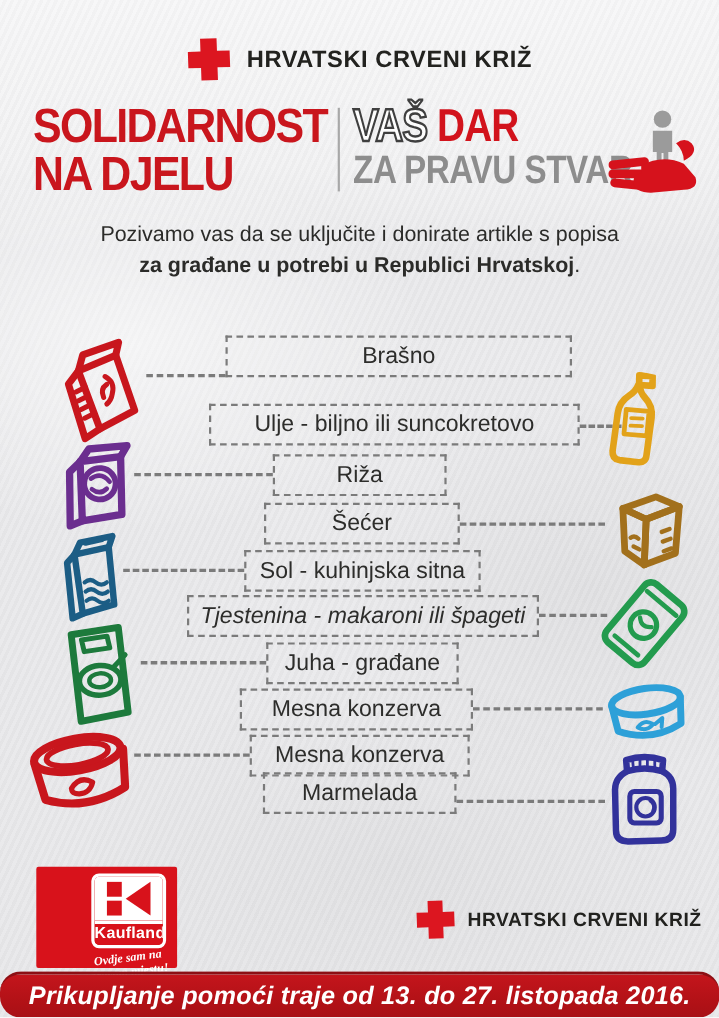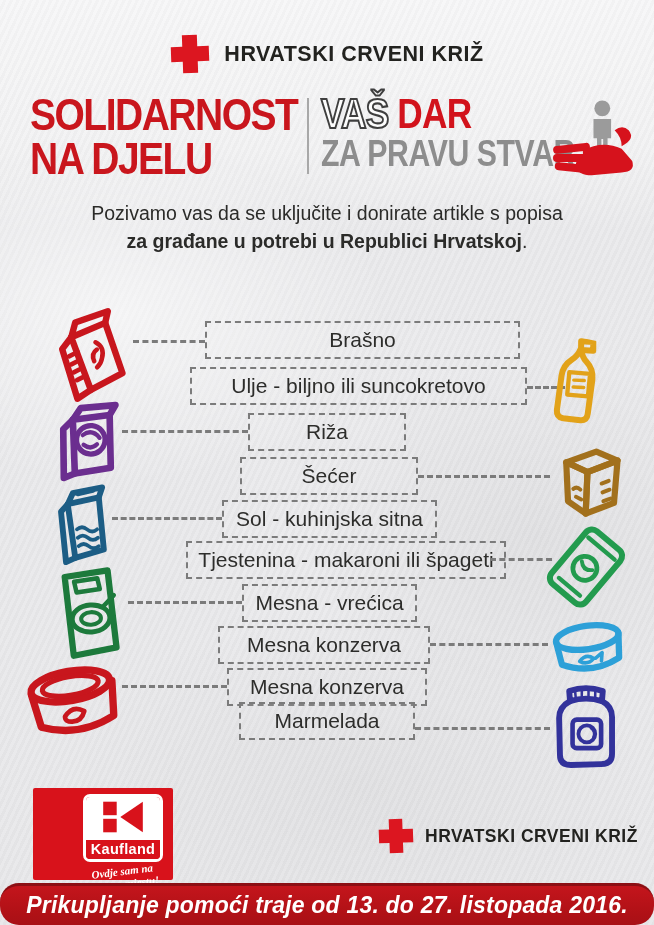--- a/index.html
+++ b/index.html
@@ -41,21 +41,21 @@
   .item-box{
     height:38px;border:2px dashed #7b7b7b;display:flex;align-items:center;justify-content:center;
     font-size:21px;color:#2d2d2b;box-sizing:border-box;background:rgba(255,255,255,.06);
   }
   .dash{height:0;border-top:3px dashed #7b7b7b;}
 
   
   .hvala{top:748px;left:170px;width:360px;text-align:center;font-weight:bold;font-size:30px;color:#8f9194;letter-spacing:1px;}
 
   
-  .kaufland{left:33px;top:788px;width:140px;height:92px;background:#d8121b;border-radius:2px;box-sizing:border-box;padding-left:40px;}
+  .kaufland{left:33px;top:788px;width:128px;height:92px;background:#d8121b;border-radius:2px;box-sizing:border-box;padding-left:40px;}
   .k-frame{border:3px solid #fff;border-radius:7px;overflow:hidden;margin:6px 10px 2px;}
   .k-sym{background:#fff;height:40px;display:flex;align-items:center;justify-content:center;}
   .k-word{background:#d8121b;color:#fff;font-weight:bold;text-align:center;font-size:14.5px;padding:1px 0 2px;border-top:3px solid #fff;letter-spacing:.3px;}
   .k-slogan{color:#fff;font-family:"Liberation Serif","DejaVu Serif",serif;font-style:italic;font-size:11px;line-height:1.15;text-align:center;transform:rotate(-7deg);margin-top:3px;font-weight:bold;}
 
   
   .brand-bottom{left:378px;top:818px;display:flex;align-items:center;gap:11px;}
   .brand-bottom .brand-text{font-size:17.5px;}
 
   
@@ -102,27 +102,27 @@
       <path d="M34 60 q22 -12 44 -2 l12 14 q4 12 -12 13 l-34 3 q-16 0 -18 -10 q-1 -8 8 -10 z"></path>
       <path d="M78 55 q16 -8 8 -18 q-7 -7 -16 0 q8 8 8 18 z"></path>
     </g>
   </svg>
 
   <div class="abs intro">
     <div>Pozivamo vas da se uključite i donirate artikle s popisa</div>
     <div><b>za građane u potrebi u Republici Hrvatskoj</b><span>.</span></div>
   </div>
 
-  <div class="abs item-box" style="left:205px;top:321px;width:315px;">Brašno</div>
+  <div class="abs item-box" style="left:205px;top:305px;width:315px;">Brašno</div>
   <div class="abs item-box" style="left:248px;top:413px;width:158px;">Riža</div>
   <div class="abs item-box" style="left:190px;top:367px;width:337px;">Ulje - biljno ili suncokretovo</div>
   <div class="abs item-box" style="left:240px;top:457px;width:178px;text-align:right;">Šećer</div>
   <div class="abs item-box" style="left:222px;top:500px;width:215px;">Sol - kuhinjska sitna</div>
-  <div class="abs item-box" style="left:186px;top:541px;width:320px;">Tjestenina - makaroni ili špageti</div>
-  <div class="abs item-box" style="left:242px;top:584px;width:175px;">Mesna - vrećica</div>
+  <div class="abs item-box" style="left:170px;top:541px;width:320px;font-style:italic;">Tjestenina - makaroni ili špageti</div>
+  <div class="abs item-box" style="left:242px;top:584px;width:175px;">Juha - građane</div>
   <div class="abs item-box" style="left:218px;top:626px;width:212px;">Mesna konzerva</div>
   <div class="abs item-box" style="left:227px;top:668px;width:200px;">Mesna konzerva</div>
   <div class="abs item-box" style="left:239px;top:702px;width:176px;">Marmelada</div>
 
   <div class="abs dash" style="left:133px;top:340px;width:72px;"></div>
   <div class="abs dash" style="left:527px;top:386px;width:38px;"></div>
   <div class="abs dash" style="left:122px;top:430px;width:126px;"></div>
   <div class="abs dash" style="left:418px;top:475px;width:132px;"></div>
   <div class="abs dash" style="left:112px;top:517px;width:110px;"></div>
   <div class="abs dash" style="left:490px;top:558px;width:62px;"></div>

